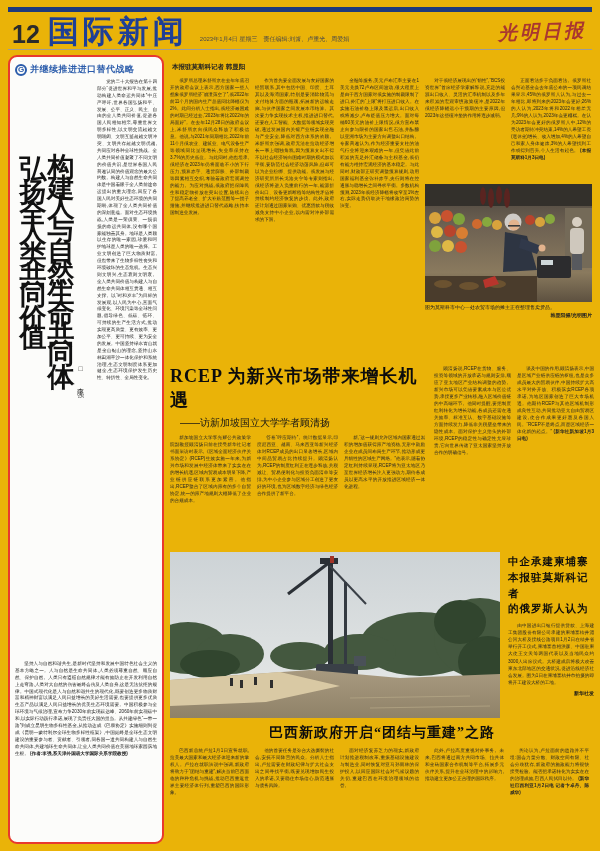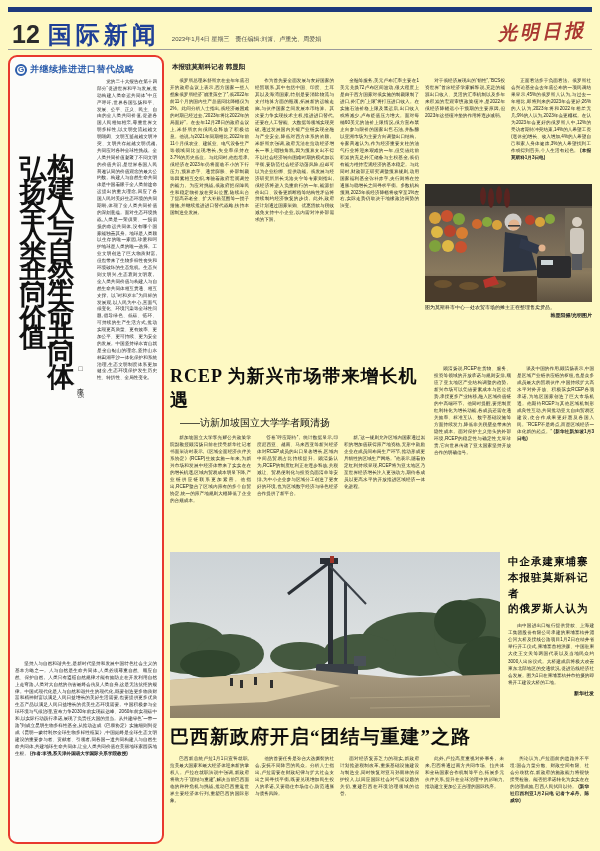--- a/index.html
+++ b/index.html
@@ -1,23 +1,23 @@
 <!DOCTYPE html>
 <html><head>
 <meta charset="utf-8">
 <style>
   html,body{margin:0;padding:0;background:#e9e7e2;}
-  .page{position:relative;width:600px;height:851px;margin:0 auto;background:#fef9c3;
+  .page{position:relative;width:600px;height:851px;margin:0 auto;background:#eab308;
         font-family:"Liberation Sans",sans-serif;color:#1a1a1a;overflow:hidden;}
 
   
   .topbar{position:absolute;left:8px;top:7px;width:584px;height:5px;background:#1e3a7c;}
   .header-row{position:absolute;left:12px;top:17px;width:576px;height:30px;display:flex;align-items:flex-end;}
   .page-num{font-size:25px;font-weight:bold;color:#2b2b2b;line-height:1;}
-  .section-title{font-size:24px;font-weight:900;color:#1e3f96;letter-spacing:4px;line-height:1;margin-left:8px;font-family:"Liberation Sans",sans-serif;margin-top:40px;}
+  .section-title{font-size:31px;font-weight:900;color:#1e3f96;letter-spacing:4px;line-height:1;margin-left:8px;font-family:"Liberation Sans",sans-serif;margin-top:40px;}
   .date-line{font-size:6px;color:#4a4a4a;margin-left:12px;margin-bottom:3px;white-space:nowrap;}
   .masthead{position:absolute;right:2px;bottom:2px;color:#a93631;font-size:19px;font-weight:bold;
             font-family:"Liberation Serif",serif;font-style:italic;letter-spacing:3px;transform:rotate(-2deg);}
   .header-rule{position:absolute;left:8px;top:49px;width:584px;border-top:1px solid #9b9b9b;}
 
   
   .lead-box{position:absolute;left:8px;top:55px;width:156px;height:789px;border:2px solid #e8392e;
             border-radius:9px;box-sizing:border-box;padding:5px 5px;background:#fcfcfa;}
   .lb-header{display:flex;align-items:center;gap:3px;height:15px;}
   .g-logo{width:12px;height:12px;border-radius:50%;border:2px solid #2b5cab;box-sizing:border-box;
@@ -67,21 +67,21 @@
   .cambodia{position:absolute;left:170px;top:552px;width:424px;height:166px;display:flex;gap:8px;}
   .cam-photo{width:330px;height:166px;overflow:hidden;}
   .cam-text{flex:1;padding-top:2px;}
   .cam-headline div{font-family:"Liberation Serif",serif;font-weight:bold;font-size:10.5px;
                     line-height:1.5;letter-spacing:1px;color:#0d0d0d;}
   .cam-body{font-size:4.6px;line-height:1.55;text-align:justify;text-indent:2em;margin-top:5px;color:#262626;}
   .cam-credit{font-size:5px;font-weight:bold;text-align:right;margin-top:4px;}
 
   
   .brazil{position:absolute;left:170px;top:724px;width:424px;}
-  .b-headline{font-size:19px;letter-spacing:1px;}
+  .b-headline{font-size:14px;letter-spacing:1px;text-align:center;}
   .b-cols{display:flex;gap:6px;margin-top:6px;}
   .b-col{width:79px;height:90px;}
 </style>
 </head>
 <body>
 
 <div class="page">
 
   <div class="topbar"></div>
   <div class="header-row">

